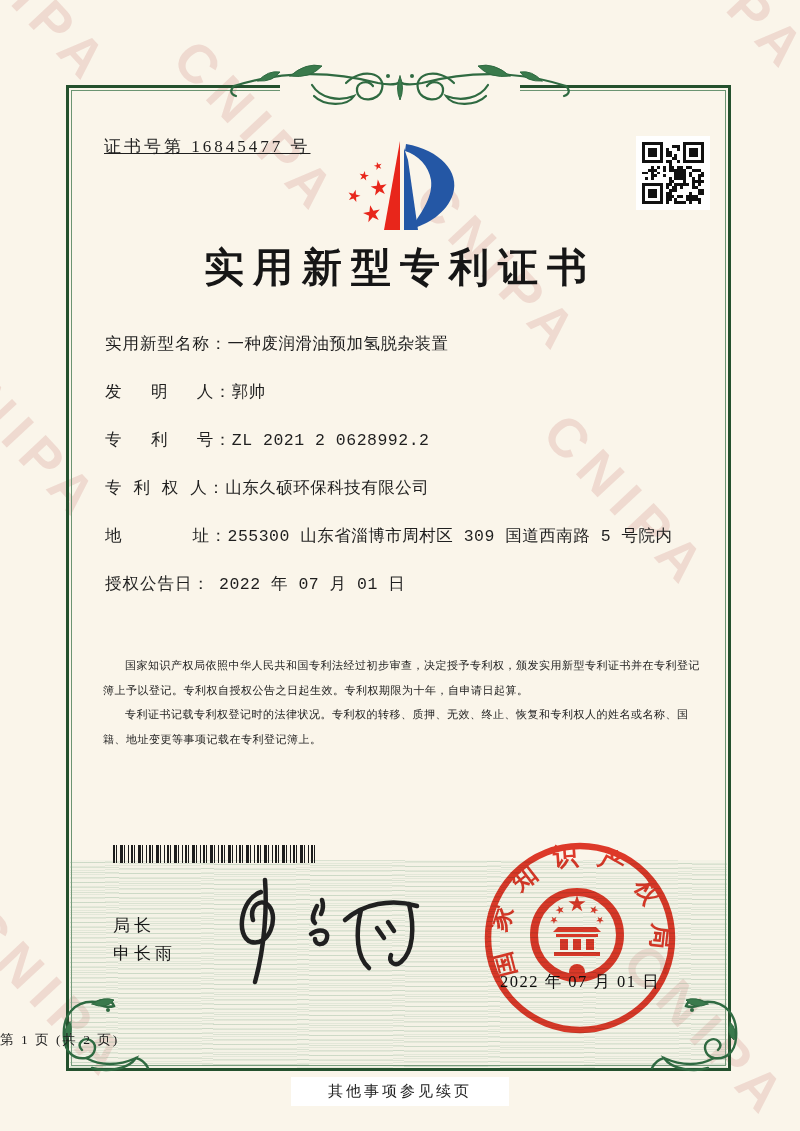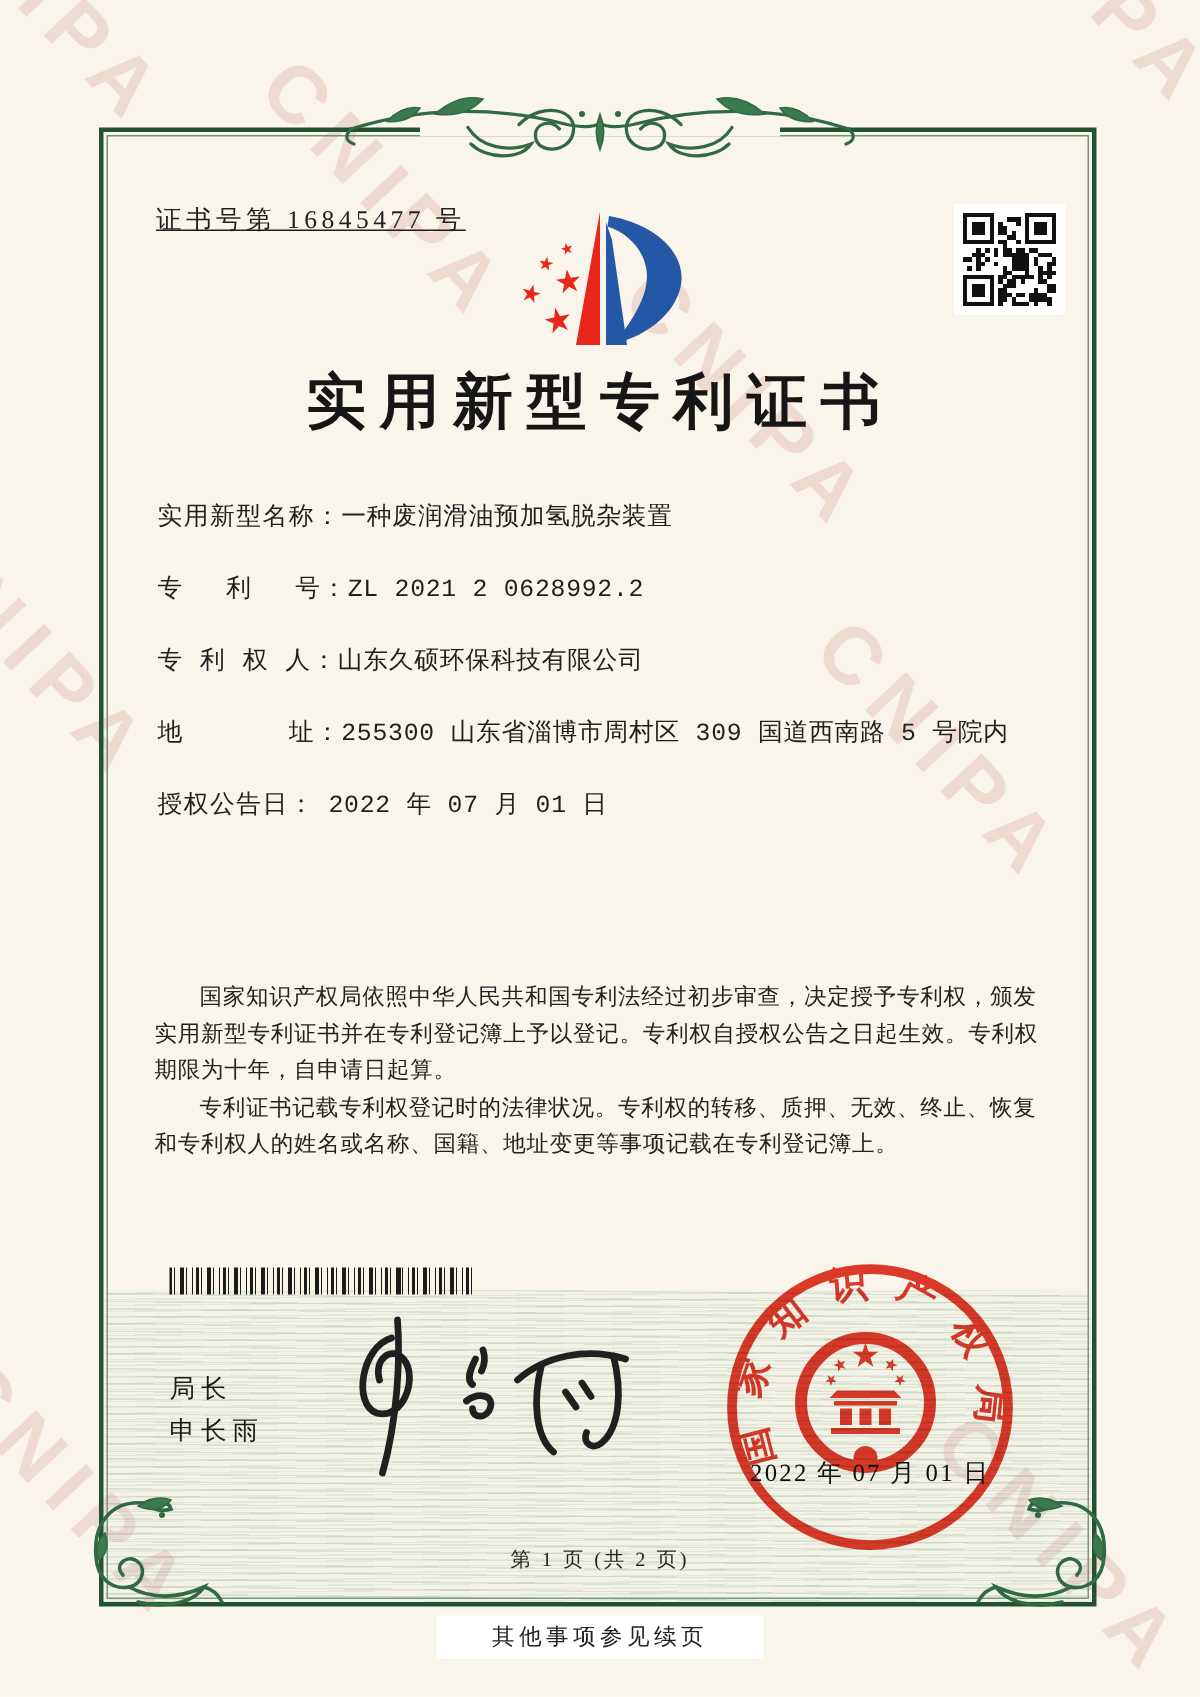--- a/index.html
+++ b/index.html
@@ -43,21 +43,21 @@
   
   .fields{position:absolute;left:105px;top:333px;width:600px;z-index:2;font-size:16.5px;font-family:Liberation Mono, monospace;}
   .row{height:48px;line-height:24px;white-space:nowrap;}
   .row .lbl{display:inline-block;min-width:114px;letter-spacing:1px;}
   .row .val{letter-spacing:0.5px;}
   .row-grant{position:relative;}
   .grant2{position:absolute;left:315px;top:0;}
   
   .legal{
     position:absolute;left:103px;top:653px;width:600px;z-index:2;
-    font-size:15px;line-height:24.5px;letter-spacing:0.5px;color:#222;
+    font-size:11px;line-height:24.5px;letter-spacing:0.5px;color:#222;
   }
   .legal p{margin:0;text-indent:2em;}
   
   .barcode{
     position:absolute;left:113px;top:845px;width:205px;height:18px;z-index:2;
     background:repeating-linear-gradient(90deg,
       #1c1c1c 0 2px, rgba(0,0,0,0) 2px 3px,
       #1c1c1c 3px 4px, rgba(0,0,0,0) 4px 7px,
       #1c1c1c 7px 10px, rgba(0,0,0,0) 10px 11px,
       #1c1c1c 11px 12px, rgba(0,0,0,0) 12px 15px,
@@ -72,21 +72,21 @@
   .officer-title{top:914px;}
   .officer-name{top:942px;}
   .signature{position:absolute;left:225px;top:876px;z-index:2;}
   
   .seal{position:absolute;left:478px;top:838px;z-index:3;mix-blend-mode:multiply;}
   .seal-date{
     position:absolute;left:500px;top:971px;z-index:4;
     font-size:16.5px;letter-spacing:1.5px;color:#0e0e0e;white-space:nowrap;
   }
   
-  .page-no{position:absolute;left:0;top:1031px;width:100%;text-align:center;font-size:13.5px;letter-spacing:2px;z-index:2;}
+  .page-no{position:absolute;left:0;top:1031px;width:100%;font-size:13.5px;letter-spacing:2px;z-index:2;}
   .cont-note{
     position:absolute;left:50%;top:1077px;transform:translateX(-50%);z-index:2;
     background:#ffffff;padding:5px 37px;font-size:15px;letter-spacing:3px;color:#222;white-space:nowrap;
   }
 </style>
 </head>
 <body>
 
 <div class="page">
 
@@ -184,20 +184,23 @@
         <path d="M10,1h1v1h-1zM11,1h1v1h-1zM12,1h1v1h-1zM8,2h1v1h-1zM12,2h1v1h-1zM8,3h1v1h-1zM9,3h1v1h-1zM8,4h1v1h-1zM9,4h1v1h-1zM11,4h1v1h-1zM10,5h1v1h-1zM11,5h1v1h-1zM8,6h1v1h-1zM9,6h1v1h-1zM12,6h1v1h-1zM9,7h1v1h-1zM3,8h1v1h-1zM5,8h1v1h-1zM7,8h1v1h-1zM9,8h1v1h-1zM10,8h1v1h-1zM12,8h1v1h-1zM13,8h1v1h-1zM15,8h1v1h-1zM16,8h1v1h-1zM2,9h1v1h-1zM3,9h1v1h-1zM4,9h1v1h-1zM7,9h1v1h-1zM9,9h1v1h-1zM10,9h1v1h-1zM11,9h1v1h-1zM12,9h1v1h-1zM13,9h1v1h-1zM14,9h1v1h-1zM17,9h1v1h-1zM18,9h1v1h-1zM19,9h1v1h-1zM0,10h1v1h-1zM1,10h1v1h-1zM3,10h1v1h-1zM5,10h1v1h-1zM11,10h1v1h-1zM12,10h1v1h-1zM13,10h1v1h-1zM14,10h1v1h-1zM16,10h1v1h-1zM20,10h1v1h-1zM3,11h1v1h-1zM4,11h1v1h-1zM7,11h1v1h-1zM11,11h1v1h-1zM12,11h1v1h-1zM13,11h1v1h-1zM14,11h1v1h-1zM16,11h1v1h-1zM19,11h1v1h-1zM20,11h1v1h-1zM1,12h1v1h-1zM3,12h1v1h-1zM9,12h1v1h-1zM11,12h1v1h-1zM12,12h1v1h-1zM13,12h1v1h-1zM14,12h1v1h-1zM17,12h1v1h-1zM19,12h1v1h-1zM9,13h1v1h-1zM10,13h1v1h-1zM14,13h1v1h-1zM17,13h1v1h-1zM18,13h1v1h-1zM19,13h1v1h-1zM20,13h1v1h-1zM8,14h1v1h-1zM9,14h1v1h-1zM11,14h1v1h-1zM12,14h1v1h-1zM13,14h1v1h-1zM14,14h1v1h-1zM15,14h1v1h-1zM17,14h1v1h-1zM19,14h1v1h-1zM8,15h1v1h-1zM10,15h1v1h-1zM11,15h1v1h-1zM13,15h1v1h-1zM17,15h1v1h-1zM18,15h1v1h-1zM9,16h1v1h-1zM10,16h1v1h-1zM11,16h1v1h-1zM19,16h1v1h-1zM20,16h1v1h-1zM8,17h1v1h-1zM9,17h1v1h-1zM16,17h1v1h-1zM19,17h1v1h-1zM20,17h1v1h-1zM8,18h1v1h-1zM9,18h1v1h-1zM10,18h1v1h-1zM12,18h1v1h-1zM13,18h1v1h-1zM15,18h1v1h-1zM16,18h1v1h-1zM17,18h1v1h-1zM18,18h1v1h-1zM8,19h1v1h-1zM9,19h1v1h-1zM11,19h1v1h-1zM15,19h1v1h-1zM16,19h1v1h-1zM17,19h1v1h-1zM18,19h1v1h-1zM19,19h1v1h-1zM8,20h1v1h-1zM11,20h1v1h-1zM12,20h1v1h-1zM13,20h1v1h-1zM14,20h1v1h-1zM16,20h1v1h-1zM19,20h1v1h-1z"></path>
       </g>
     </svg>
   </div>
 
   <div class="title">实用新型专利证书</div>
 
   <div class="fields">
     <div class="row">
       <span class="lbl">实用新型名称：</span><span class="val">一种废润滑油预加氢脱杂装置</span>
+    </div>
+    <div class="row">
+      <span class="lbl">发　 明　 人：</span><span class="val">郭帅</span>
     </div>
     <div class="row">
       <span class="lbl">专　 利　 号：</span><span class="val">ZL 2021 2 0628992.2</span>
     </div>
     <div class="row">
       <span class="lbl">专 利 权 人：</span><span class="val">山东久硕环保科技有限公司</span>
     </div>
     <div class="row">
       <span class="lbl">地　　　　址：</span><span class="val">255300  山东省淄博市周村区 309 国道西南路 5 号院内</span>
     </div>

